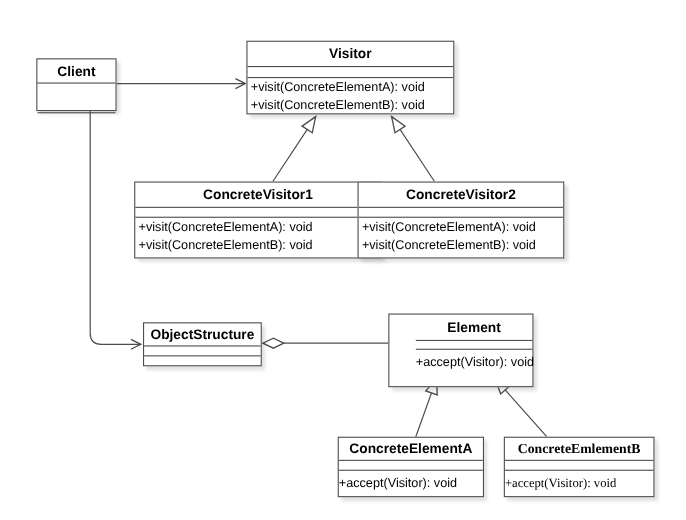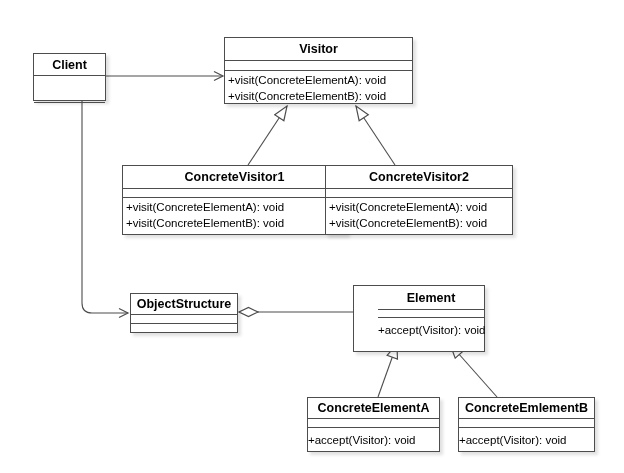--- a/index.html
+++ b/index.html
@@ -117,21 +117,21 @@
   </div>
 
   <div class="cls" style="left:295px;top:397px;width:133px;height:55px;margin-left:12px;">
     <div class="title" style="height:21px">ConcreteElementA</div>
     <div class="attrs" style="height:9px"></div>
     <div class="methods center">
       <div>+accept(Visitor): void</div>
     </div>
   </div>
 
-  <div class="cls" style="left:458px;top:397px;width:137px;height:55px;">
+  <div class="cls" style="left:458px;top:397px;width:137px;height:55px;font-family:Liberation Serif, serif;">
     <div class="title" style="height:21px">ConcreteEmlementB</div>
     <div class="attrs" style="height:9px"></div>
     <div class="methods center">
       <div>+accept(Visitor): void</div>
     </div>
   </div>
 
 </div>
 
 </body></html>

